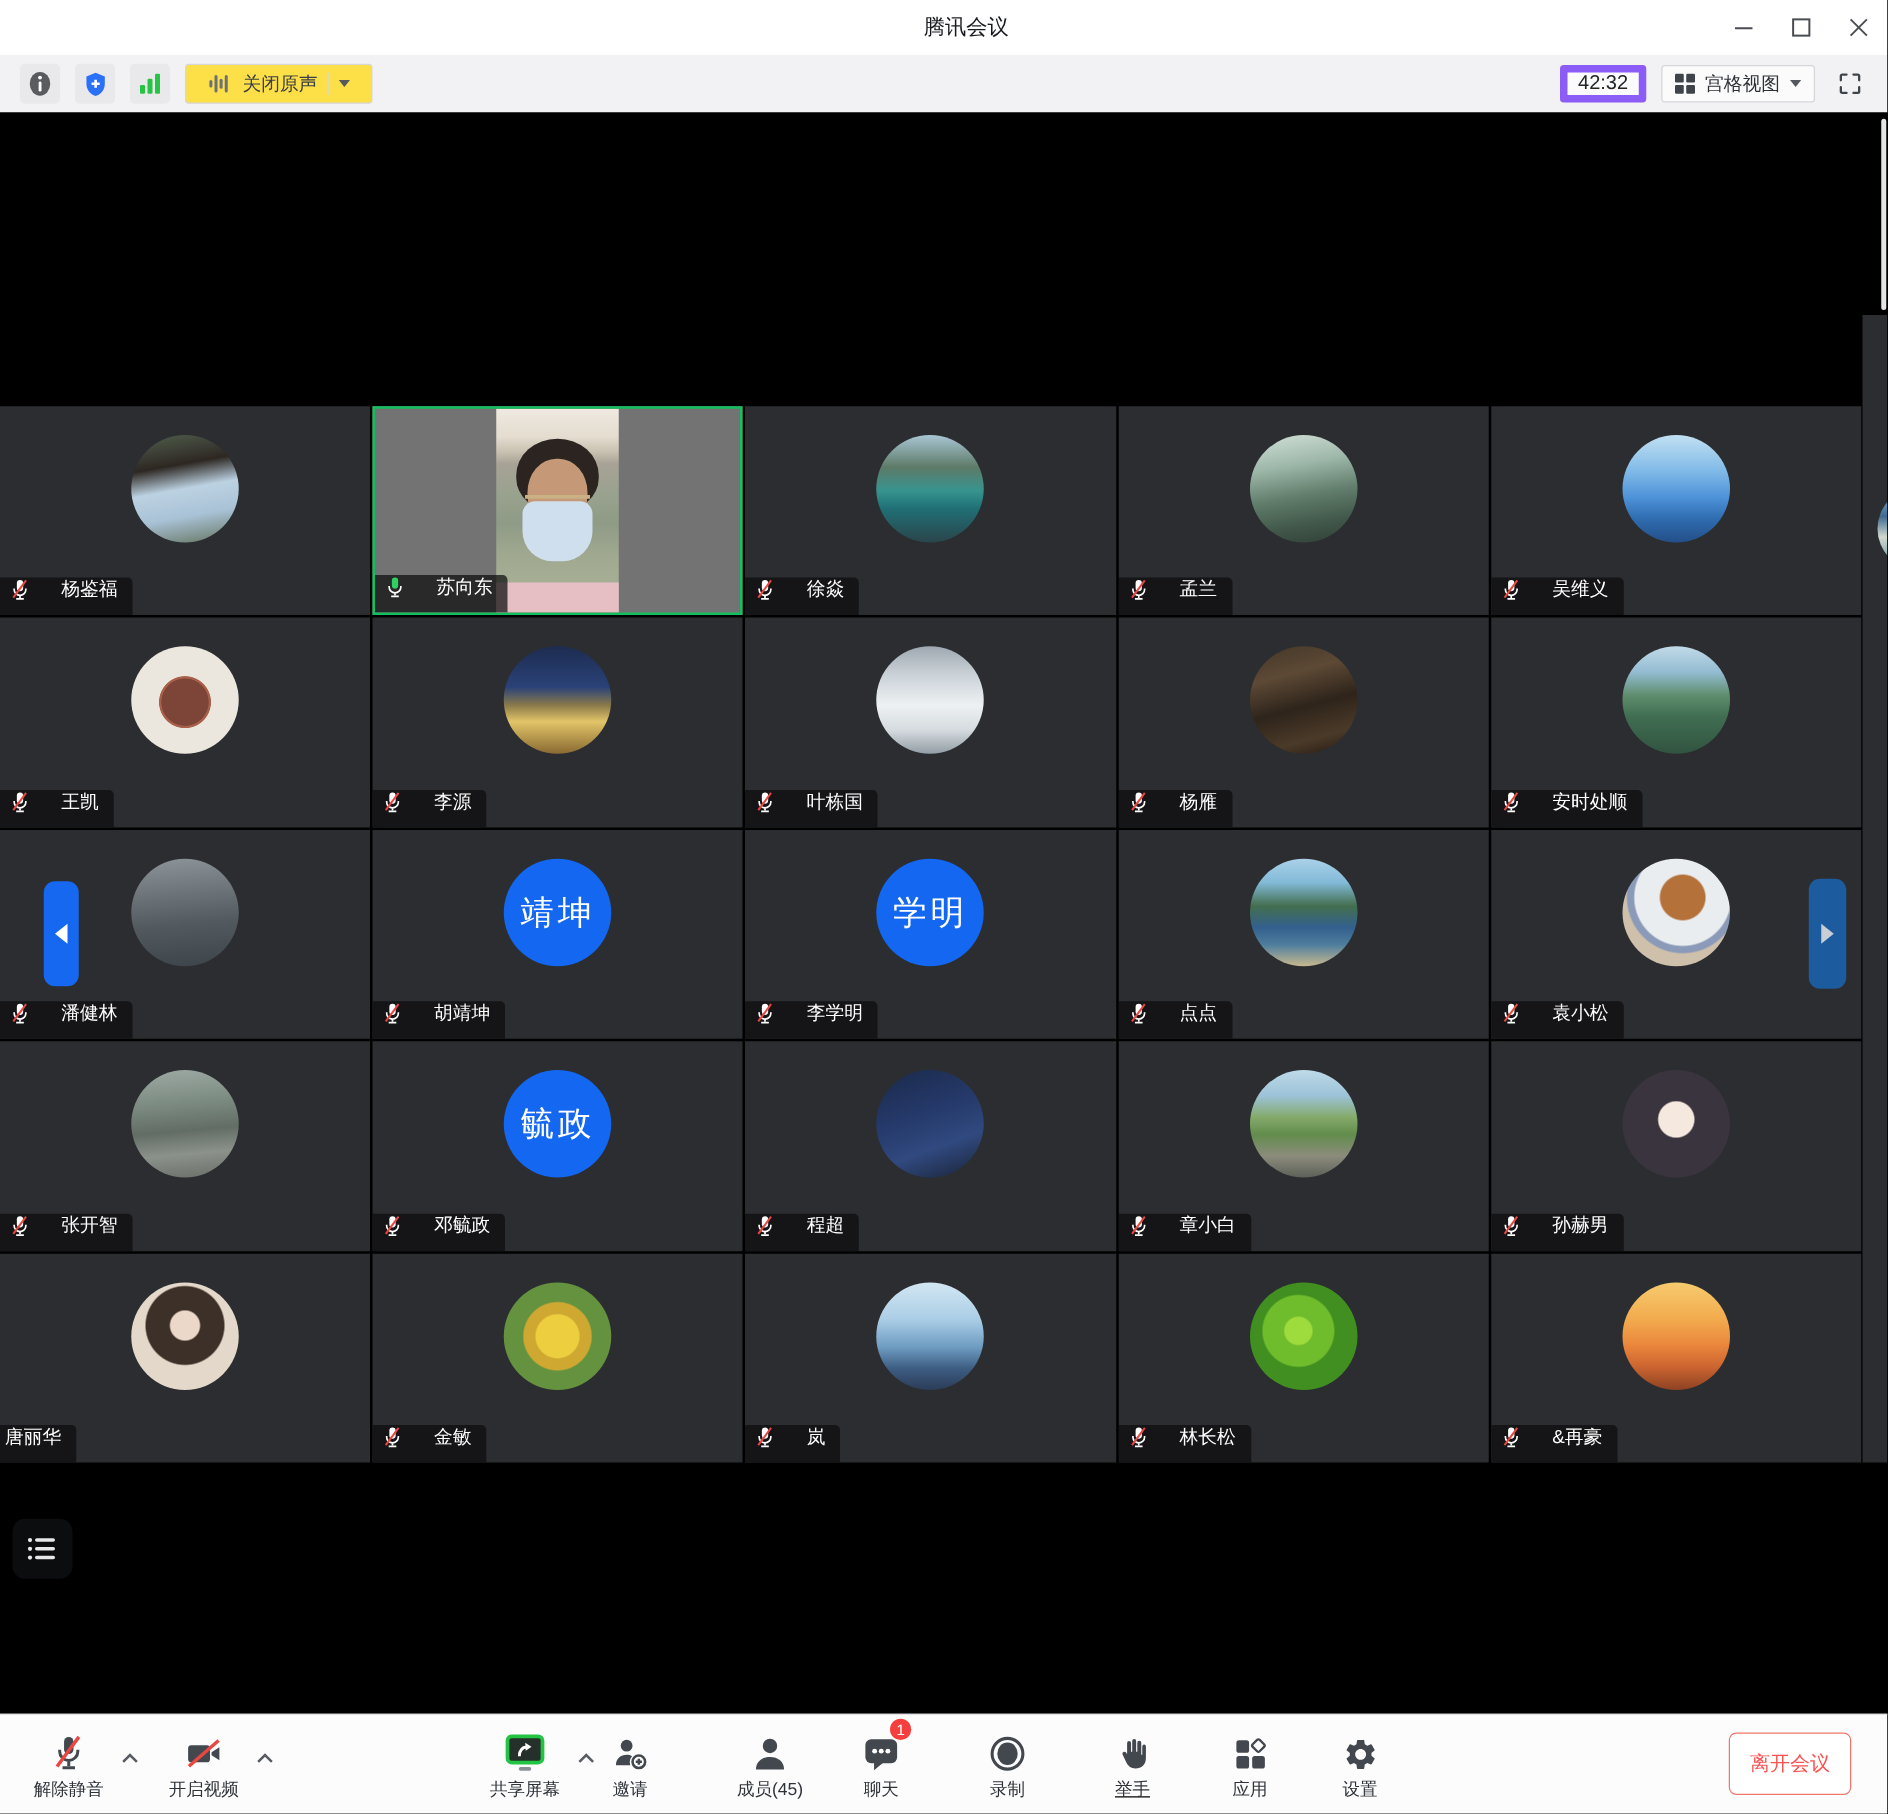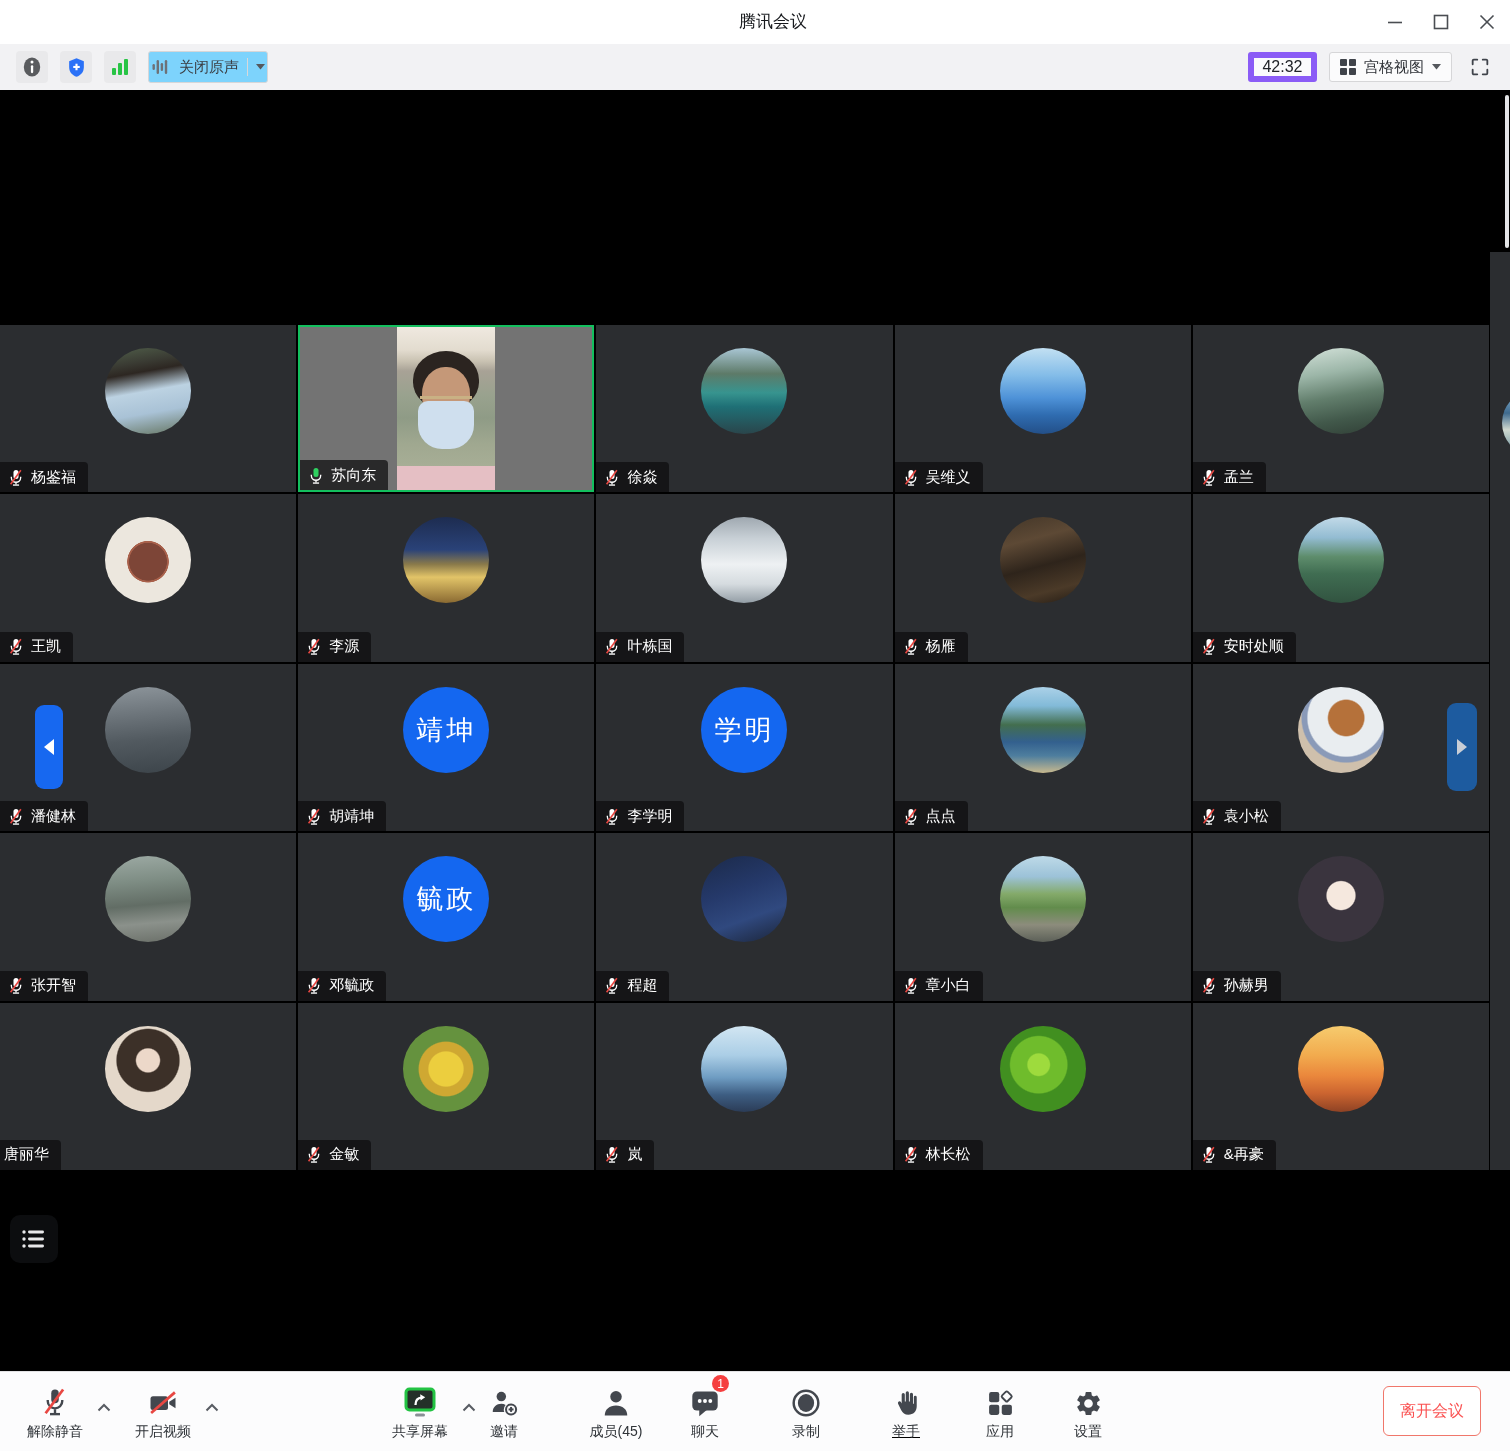--- a/index.html
+++ b/index.html
@@ -9,38 +9,38 @@
   
   .titlebar { position:absolute; top:0; left:0; width:100%; height:44px; background:#ffffff; }
   .title { position:absolute; left:0; right:0; top:0; height:44px; line-height:44px; text-align:center; font-size:17px; color:#17191d;padding-left:36px; }
   .winctrl { position:absolute; top:0; right:0; height:44px; display:flex; align-items:center; }
   .winctrl .wbtn { width:46px; height:44px; display:flex; align-items:center; justify-content:center; cursor:pointer; }
 
   
   .topbar { position:absolute; top:44px; left:0; width:100%; height:46px; background:#f2f2f4; display:flex; align-items:center; justify-content:space-between; padding:0 14px 0 16px; }
   .tb-left, .tb-right { display:flex; align-items:center; gap:12px; }
   .sq-btn { width:32px; height:32px; background:#e9e9eb; border-radius:4px; display:flex; align-items:center; justify-content:center; }
-  .orig-btn { height:32px; display:flex; align-items:center; gap:8px; background:#7dd3fc; border:1px solid #d6d6d8; border-radius:3px; padding:0 2px; }
+  .orig-btn { height:32px; display:flex; align-items:center; gap:8px; background:#fde047; border:1px solid #d6d6d8; border-radius:3px; padding:0 17px; }
   .orig-btn .lbl { font-size:15px; color:#3a3d42; }
   .vdiv { width:1px; height:18px; background:#d8d8da; }
   .timer-box { height:30px; min-width:66px; background:#fbfbfc; border:6px solid #8b5cf6; border-radius:3px; display:flex; align-items:center; justify-content:center; font-size:16px; color:#212429; padding:0 8px; }
   .view-btn { height:30px; display:flex; align-items:center; gap:8px; background:#fbfbfc; border:1px solid #d6d6d8; border-radius:3px; padding:0 10px; }
   .view-btn .lbl { font-size:15px; color:#2e3136; }
   .grid-ic { display:grid; grid-template-columns:7px 7px; grid-template-rows:7px 7px; gap:2.5px; }
   .grid-ic i { background:#3f434a; display:block; border-radius:1px; }
 
   
   .stage { position:absolute; top:90px; left:0; width:1510px; height:1281px; background:#000; overflow:hidden; }
 
   .vgrid { position:absolute; top:235px; left:0; width:1489px; height:845px; display:grid;
            grid-template-columns:repeat(5,1fr); grid-template-rows:repeat(5,1fr); gap:2px; background:#000; }
   .tile { position:relative; background:#2b2d30; overflow:hidden; }
   .avatar { position:absolute; top:23px; left:50%; transform:translateX(-50%); width:86px; height:86px; border-radius:50%; }
   .avatar.initials { background:#1467f0; display:flex; align-items:center; justify-content:center; color:#fff; font-size:27px; letter-spacing:3px; }
-  .name-tag { position:absolute; left:0; bottom:0; height:30px; max-width:95%; display:flex; align-items:center; gap:6px; padding:0 12px 0 7px; background:rgba(12,12,14,0.72); border-radius:0 4px 0 0; }
+  .name-tag { position:absolute; left:0; bottom:0; height:30px; max-width:95%; display:flex; align-items:flex-start; gap:24px; padding:0 12px 0 7px; background:rgba(12,12,14,0.72); border-radius:0 4px 0 0; }
   .name-tag .pname { color:#fff; font-size:15px; white-space:nowrap; }
   .name-tag.no-mic { padding-left:4px; }
 
   
   .tile.video { background:#737373; border:2px solid #13bf5e; }
   .video-strip { position:absolute; top:0; bottom:0; left:50%; transform:translateX(-50%); width:98px;
     background:linear-gradient(180deg,#efe9e0 0%,#e3dccf 14%,#c9c2b2 20%,#aba globalization 0%); }
   .video-strip { background:linear-gradient(180deg,#efe9e0 0%,#e3dccf 14%,#c9c2b2 21%,#a8a296 27%,#99a28e 42%,#8f9b86 56%,#a0a890 72%,#aeb49c 100%); }
   .v-hair { position:absolute; top:24px; left:50%; transform:translateX(-50%); width:66px; height:58px; background:#2b2420; border-radius:50% 50% 46% 46%; }
   .v-face { position:absolute; top:40px; left:50%; transform:translateX(-50%); width:48px; height:56px; background:#c59878; border-radius:48%; }
@@ -204,46 +204,46 @@
         <path d="M4.8 9.2v.9a5.2 5.2 0 0 0 10.4 0v-.9" fill="none" stroke="#fff" stroke-width="1.5"></path>
         <line x1="10" y1="15.7" x2="10" y2="17.7" stroke="#fff" stroke-width="1.5"></line>
         <line x1="6.6" y1="18.4" x2="13.4" y2="18.4" stroke="#fff" stroke-width="1.5"></line>
         <line class="mic-slash" x1="4" y1="17.4" x2="15.4" y2="2" stroke="#e84742" stroke-width="1.8"></line>
       </svg>
       <span class="pname">徐焱</span>
     </div>
   </div>
 
   <div class="tile">
+    <div class="avatar" style="background: linear-gradient(170deg, rgb(212, 226, 218) 0%, rgb(156, 182, 168) 30%, rgb(98, 126, 108) 55%, rgb(66, 89, 75) 78%, rgb(48, 63, 54) 100%);"></div>
+
+    <div class="name-tag">
+      <svg class="mic" width="18" height="19" viewBox="0 0 20 20">
+        <rect class="mic-body" x="7.2" y="1.6" width="5.6" height="10" rx="2.8" fill="#fff"></rect>
+        <path d="M4.8 9.2v.9a5.2 5.2 0 0 0 10.4 0v-.9" fill="none" stroke="#fff" stroke-width="1.5"></path>
+        <line x1="10" y1="15.7" x2="10" y2="17.7" stroke="#fff" stroke-width="1.5"></line>
+        <line x1="6.6" y1="18.4" x2="13.4" y2="18.4" stroke="#fff" stroke-width="1.5"></line>
+        <line class="mic-slash" x1="4" y1="17.4" x2="15.4" y2="2" stroke="#e84742" stroke-width="1.8"></line>
+      </svg>
+      <span class="pname">孟兰</span>
+    </div>
+  </div>
+
+  <div class="tile">
     <div class="avatar" style="background: linear-gradient(rgb(194, 224, 242) 0%, rgb(131, 188, 232) 32%, rgb(78, 146, 216) 58%, rgb(47, 108, 176) 78%, rgb(35, 79, 136) 100%);"></div>
 
     <div class="name-tag">
       <svg class="mic" width="18" height="19" viewBox="0 0 20 20">
         <rect class="mic-body" x="7.2" y="1.6" width="5.6" height="10" rx="2.8" fill="#fff"></rect>
         <path d="M4.8 9.2v.9a5.2 5.2 0 0 0 10.4 0v-.9" fill="none" stroke="#fff" stroke-width="1.5"></path>
         <line x1="10" y1="15.7" x2="10" y2="17.7" stroke="#fff" stroke-width="1.5"></line>
         <line x1="6.6" y1="18.4" x2="13.4" y2="18.4" stroke="#fff" stroke-width="1.5"></line>
         <line class="mic-slash" x1="4" y1="17.4" x2="15.4" y2="2" stroke="#e84742" stroke-width="1.8"></line>
       </svg>
       <span class="pname">吴维义</span>
-    </div>
-  </div>
-
-  <div class="tile">
-    <div class="avatar" style="background: linear-gradient(170deg, rgb(212, 226, 218) 0%, rgb(156, 182, 168) 30%, rgb(98, 126, 108) 55%, rgb(66, 89, 75) 78%, rgb(48, 63, 54) 100%);"></div>
-
-    <div class="name-tag">
-      <svg class="mic" width="18" height="19" viewBox="0 0 20 20">
-        <rect class="mic-body" x="7.2" y="1.6" width="5.6" height="10" rx="2.8" fill="#fff"></rect>
-        <path d="M4.8 9.2v.9a5.2 5.2 0 0 0 10.4 0v-.9" fill="none" stroke="#fff" stroke-width="1.5"></path>
-        <line x1="10" y1="15.7" x2="10" y2="17.7" stroke="#fff" stroke-width="1.5"></line>
-        <line x1="6.6" y1="18.4" x2="13.4" y2="18.4" stroke="#fff" stroke-width="1.5"></line>
-        <line class="mic-slash" x1="4" y1="17.4" x2="15.4" y2="2" stroke="#e84742" stroke-width="1.8"></line>
-      </svg>
-      <span class="pname">孟兰</span>
     </div>
   </div>
 
   <div class="tile">
     <div class="avatar" style="background: radial-gradient(circle at 50% 52%, rgb(125, 69, 55) 0px, rgb(125, 69, 55) 30%, rgb(168, 96, 74) 31%, rgb(168, 96, 74) 33%, rgb(236, 231, 222) 34%, rgb(236, 231, 222) 100%);"></div>
 
     <div class="name-tag">
       <svg class="mic" width="18" height="19" viewBox="0 0 20 20">
         <rect class="mic-body" x="7.2" y="1.6" width="5.6" height="10" rx="2.8" fill="#fff"></rect>
         <path d="M4.8 9.2v.9a5.2 5.2 0 0 0 10.4 0v-.9" fill="none" stroke="#fff" stroke-width="1.5"></path>

